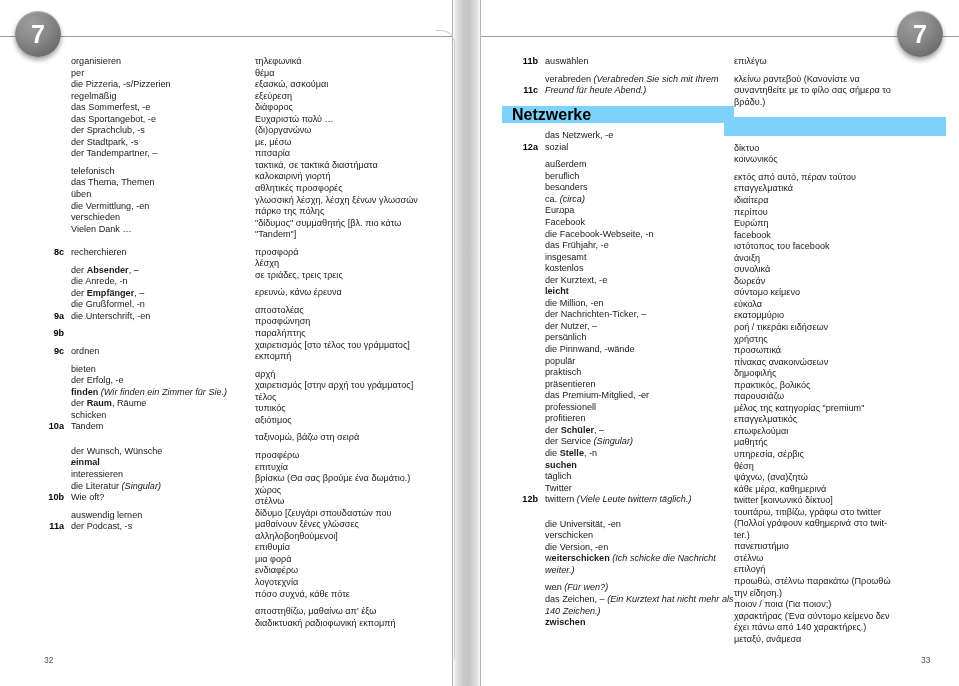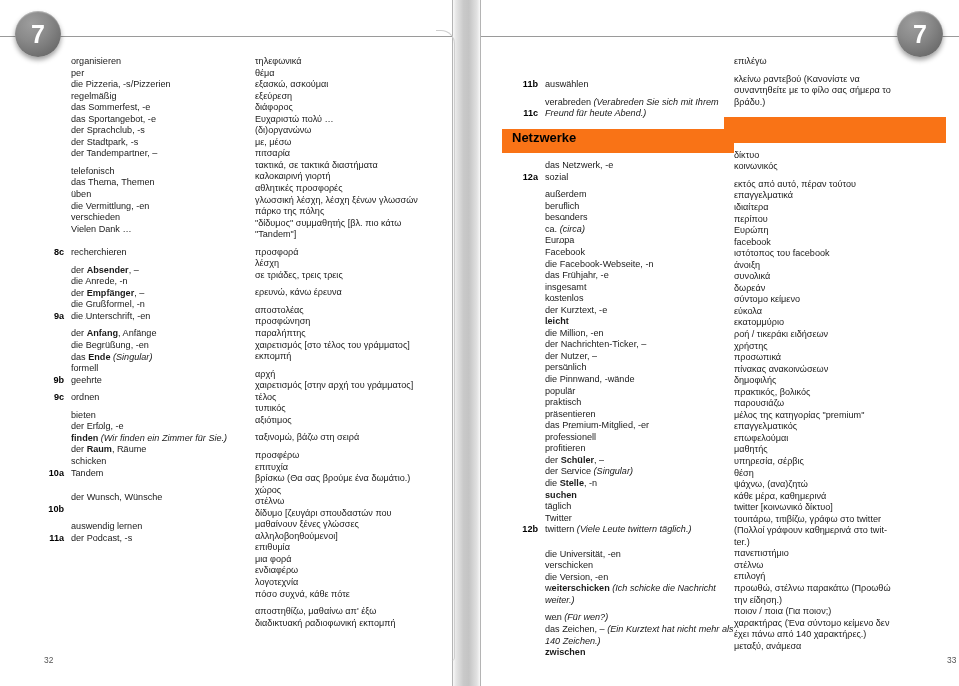--- a/index.html
+++ b/index.html
@@ -93,21 +93,21 @@
   .col {
     position: absolute;
     top: 56px;
     font-size: 9.1px;
     line-height: 11.55px;
     color: #1a1a1a;
     font-family: "Liberation Sans", sans-serif;
   }
   .col.de1 { left: 38px;  width: 212px; }
   .col.el1 { left: 255px; width: 192px; }
-  .col.de2 { left: 512px; width: 212px; margin-top: 23px; }
+  .col.de2 { left: 512px; width: 212px; }
   .col.el2 { left: 734px; width: 222px; }
 
   
   .row {
     display: flex;
     align-items: flex-end;
   }
   .lab {
     flex: 0 0 26px;
     text-align: right;
@@ -126,43 +126,43 @@
   .ln   { white-space: nowrap; }
   .gap  { height: 6px; }
   .gap.big { height: 13px; }
 
   b  { font-weight: bold; }
   i  { font-style: italic; }
   u  { text-decoration: underline; text-underline-offset: -1px; }
 
   
   .sect {
-    background: #f97316;
+    background: #7dd3fc;
     font-weight: bold;
-    font-size: 13px;
+    font-size: 16px;
     color: #000;
-    padding: 3px 0 10px 10px;
+    padding: 3px 0 3px 10px;
     margin: 9px 0 7px -10px;
     width: 100%;
     box-sizing: content-box;
   }
   .col.de2 .sect { width: 222px; }
   .col.el2 .sect { width: 212px; height: 12.6px; }
 
   
   .footer {
     position: absolute;
     bottom: 21px;
     font-size: 8.4px;
     color: #555;
     font-family: "Liberation Sans", sans-serif;
   }
   .foot-num-l { left: 44px; }
   .foot-txt   { left: 68px; white-space: nowrap; }
-  .foot-num-r { left: 947px; margin-top: 32px; }
+  .foot-num-r { left: 921px; margin-top: 32px; }
 </style>
 </head>
 <body>
 
 <div id="spread">
 
   <div class="page left"></div>
   <div class="page right"></div>
   <div class="gutter"></div>
   <div class="page-edge-l"></div>
@@ -217,27 +217,20 @@
           <div class="ln">der <b>A</b><u><b>b</b></u><b>sender</b>, –</div>
           <div class="ln">die <u>A</u>nrede, -n</div>
           <div class="ln">der <b>Empfä</b><u><b>n</b></u><b>ger</b>, –</div>
           <div class="ln">die Gr<u>u</u>ßformel, -n</div>
           <div class="ln">die <u>U</u>nterschrift, -en</div>
         </div>
       </div>
       <div class="gap"></div>
       <div class="row">
         <div class="lab">9b</div>
-        <div class="txt">
-          <div class="ln">der <b>A</b><u><b>n</b></u><b>fang</b>, Anfänge</div>
-          <div class="ln">die Begr<u>ü</u>ßung, -en</div>
-          <div class="ln">das <b>E</b><u><b>n</b></u><b>de</b> <i>(Singular)</i></div>
-          <div class="ln">form<u>e</u>ll</div>
-          <div class="ln">ge<u>e</u>hrte</div>
-        </div>
       </div>
       <div class="gap"></div>
       <div class="row">
         <div class="lab">9c</div>
         <div class="txt">
           <div class="ln"><u>o</u>rdnen</div>
         </div>
       </div>
       <div class="gap"></div>
       <div class="row">
@@ -253,20 +246,26 @@
       </div>
       <div class="gap big"></div>
       <div class="row">
         <div class="lab">&nbsp;</div>
         <div class="txt">
           <div class="ln">der W<u>u</u>nsch, W<u>ü</u>nsche</div>
         </div>
       </div>
       <div class="row">
         <div class="lab">10b</div>
+        <div class="txt">
+          <div class="ln"><u><b>ei</b></u><b>nmal</b></div>
+          <div class="ln">interess<u>ie</u>ren</div>
+          <div class="ln">die Literat<u>u</u>r <i>(Singular)</i></div>
+          <div class="ln">W<u>ie</u> oft?</div>
+        </div>
       </div>
       <div class="gap"></div>
       <div class="row">
         <div class="lab">11a</div>
         <div class="txt">
           <div class="ln"><u>au</u>swendig lernen</div>
           <div class="ln">der P<u>o</u>dcast, -s</div>
         </div>
       </div>
     </div>

